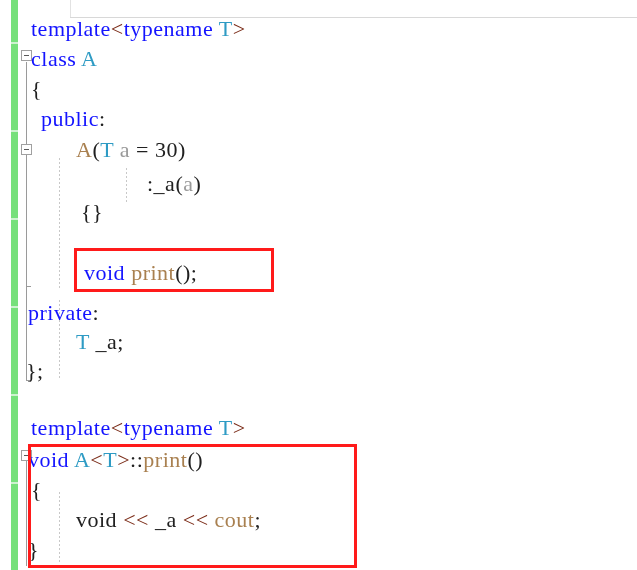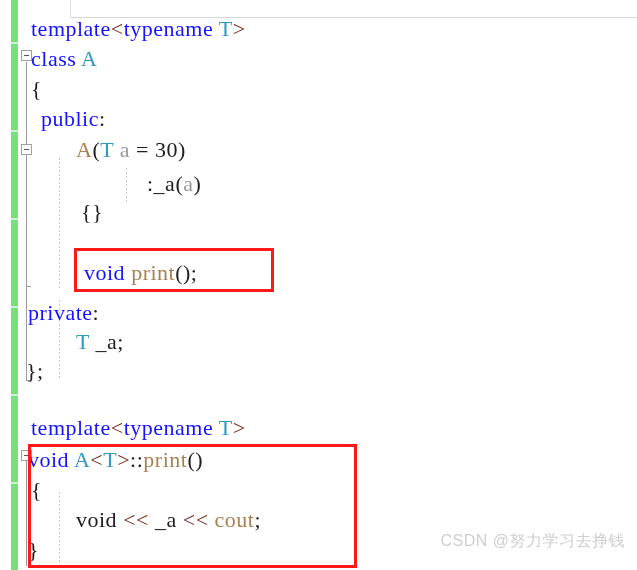--- a/index.html
+++ b/index.html
@@ -191,15 +191,14 @@
     <div class="code-line" style="left:28px; top:449px"><span class="kw">void</span><span class="plain"> </span><span class="type">A</span><span class="op">&lt;</span><span class="type">T</span><span class="op">&gt;</span><span class="plain">::</span><span class="fn">print</span><span class="plain">()</span></div>
     <div class="code-line" style="left:31px; top:479px"><span class="brace">{</span></div>
     <div class="code-line" style="left:76px; top:509px"><span class="plain">void</span><span class="plain"> </span><span class="op">&lt;&lt;</span><span class="plain"> _a </span><span class="op">&lt;&lt;</span><span class="plain"> </span><span class="fn">cout</span><span class="plain">;</span></div>
     <div class="code-line" style="left:28px; top:539px"><span class="brace">}</span></div>
 
   </div>
 
   <div class="hl-box" style="left:74px; top:248px; width:200px; height:44px"></div>
   <div class="hl-box" style="left:28px; top:444px; width:329px; height:124px"></div>
 
-  <div class="watermark">CSDN @努力学习去挣钱</div>
 
 </div>
 
 </body></html>

